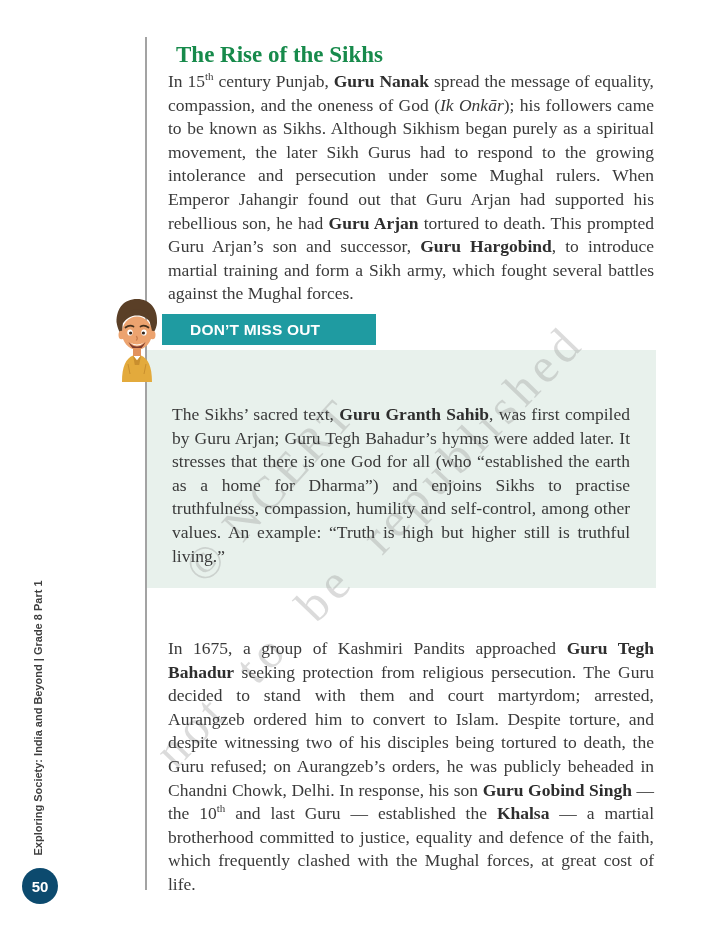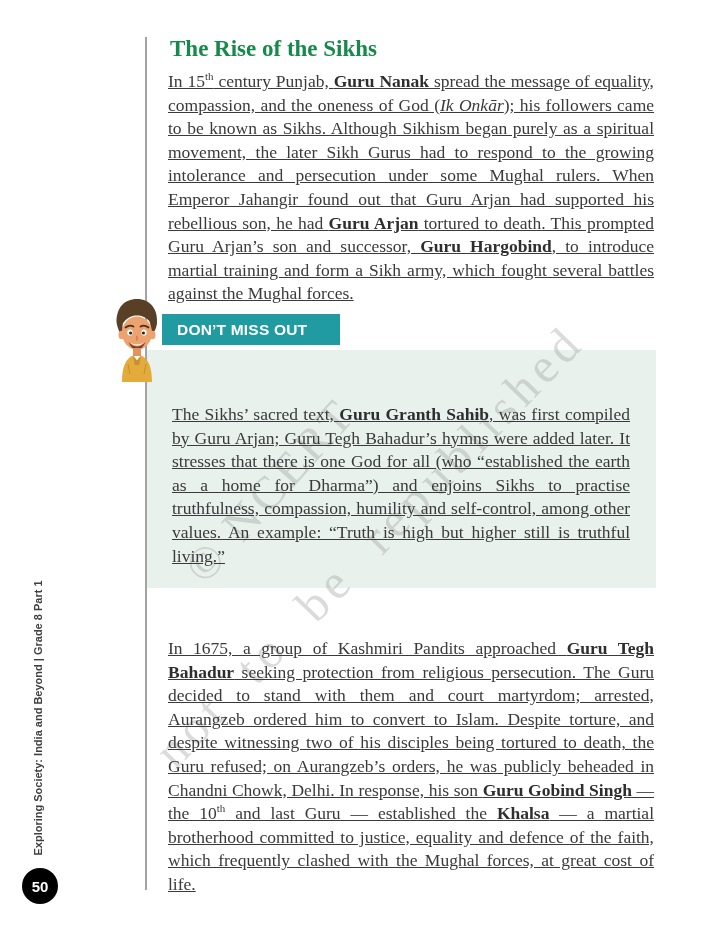--- a/index.html
+++ b/index.html
@@ -16,64 +16,64 @@
   .wm{position:absolute;z-index:2;color:rgba(150,150,150,0.34);font-family:"Liberation Serif",serif;
       white-space:nowrap;pointer-events:none;}
   .wm1{left:270px;top:490px;font-size:46px;letter-spacing:5px;
        transform:translate(-50%,-50%) rotate(-48deg);}
   .wm2{left:369px;top:546px;font-size:49px;letter-spacing:6px;word-spacing:18px;
        transform:translate(-50%,-50%) rotate(-46deg);}
 
   
   .content{position:absolute;z-index:4;}
   .heading{left:168px;top:34px;width:486px;font-size:23px;font-weight:bold;color:#178a4b;}
-  .para{font-size:17.5px;line-height:23.6px;text-align:justify;color:#3a3a3a;text-decoration:underline;}
+  .para{font-size:17.5px;line-height:23.6px;text-align:justify;color:#3a3a3a;}
   .para b{font-weight:bold;color:#2e2e2e;}
   .para i{font-style:italic;}
   .para sup{font-size:11px;line-height:0;vertical-align:super;}
   .para1{left:168px;top:70px;width:486px;}
   .para2{left:168px;top:637px;width:486px;}
 
   
-  .dmo-bar{left:162px;top:314px;width:178px;height:31px;background:#1f9ba1;
-           display:flex;align-items:center;padding-left:15px;box-sizing:border-box;}
+  .dmo-bar{left:162px;top:314px;width:214px;height:31px;background:#1f9ba1;
+           display:flex;align-items:center;padding-left:28px;box-sizing:border-box;}
   .dmo-label{font-family:"Liberation Sans",sans-serif;font-weight:bold;font-size:15.5px;
              color:#ffffff;letter-spacing:0.2px;}
 
   
   .box-text{left:172px;top:360px;width:458px;}
   .box-text .bp{margin:0 0 5px 0;}
   .box-text .bp:last-child{margin-bottom:0;margin-top:43px;}
 
   
   .boy{position:absolute;left:112px;top:298px;width:50px;height:84px;z-index:6;}
 
   
   .spine{position:absolute;left:38px;top:718px;transform:translate(-50%,-50%) rotate(-90deg);
          white-space:nowrap;font-family:"Liberation Sans",sans-serif;font-weight:bold;
          font-size:11px;color:#3f3f3f;z-index:4;}
 
   
   .badge{position:absolute;left:22px;top:868px;width:36px;height:36px;border-radius:50%;
-         background:#000000;color:#ffffff;display:flex;align-items:center;justify-content:center;
+         background:#0c4a6e;color:#ffffff;display:flex;align-items:center;justify-content:center;
          font-family:"Liberation Sans",sans-serif;font-weight:bold;font-size:15px;z-index:4;}
 </style>
 </head>
 <body>
 
 <div class="page">
 
   <div class="rule"></div>
 
   <div class="box-bg"></div>
 
   <div class="wm wm1">© NCERT</div>
   <div class="wm wm2">not to be republished</div>
 
-  <h1 class="content heading" style="margin:2px;position:absolute;">The Rise of the Sikhs</h1>
+  <h1 class="content heading" style="margin:8px;position:absolute;">The Rise of the Sikhs</h1>
 
   <p class="content para para1" style="margin:0;position:absolute;"><span>In 15</span><sup>th</sup><span> century Punjab, </span><b>Guru Nanak</b><span> spread the message of equality, compassion, and the oneness of God (</span><i>Ik Onkār</i><span>); his followers came to be known as Sikhs. Although Sikhism began purely as a spiritual movement, the later Sikh Gurus had to respond to the growing intolerance and persecution under some Mughal rulers. When Emperor Jahangir found out that Guru Arjan had supported his rebellious son, he had </span><b>Guru Arjan</b><span> tortured to death. This prompted Guru Arjan’s son and successor, </span><b>Guru Hargobind</b><span>, to introduce martial training and form a Sikh army, which fought several battles against the Mughal forces.</span></p>
 
   <div class="content dmo-bar" style="position:absolute;">
     <span class="dmo-label">DON’T MISS OUT</span>
   </div>
 
   <div class="content box-text" style="position:absolute;">
     <p class="para bp"><span>The Sikhs’ sacred text, </span><b>Guru Granth Sahib</b><span>, was first compiled by Guru Arjan; Guru Tegh Bahadur’s hymns were added later. It stresses that there is one God for all (who “established the earth as a home for Dharma”) and enjoins Sikhs to practise truthfulness, compassion, humility and self-control, among other values. An example: “Truth is high but higher still is truthful living.”</span></p>
   </div>

